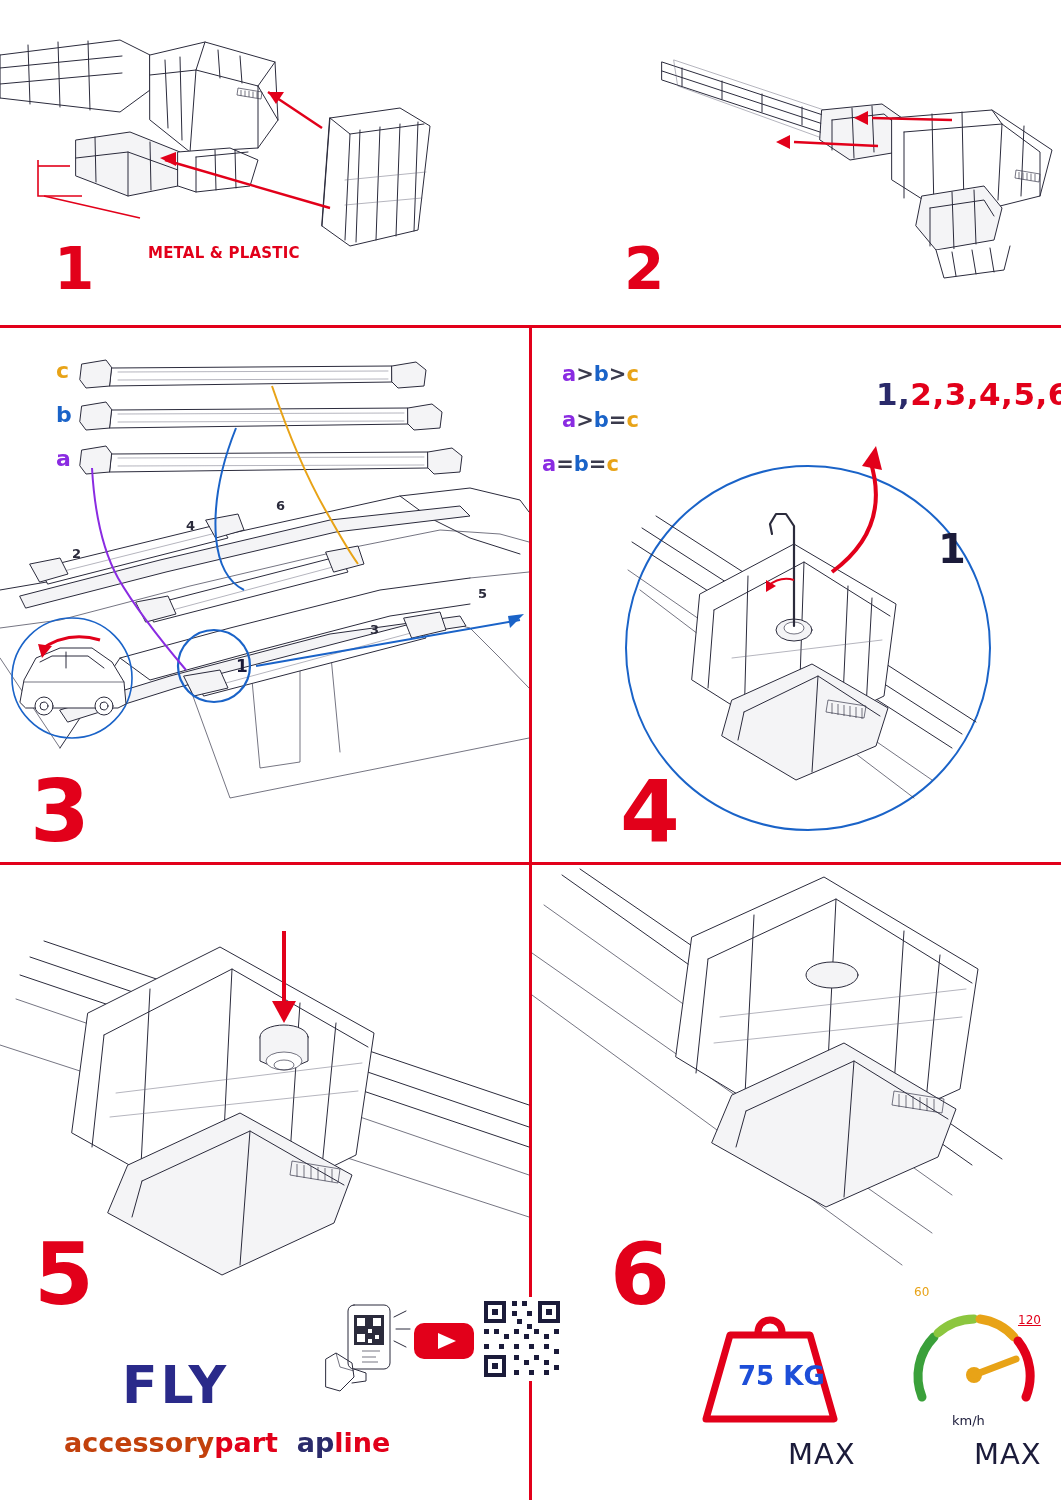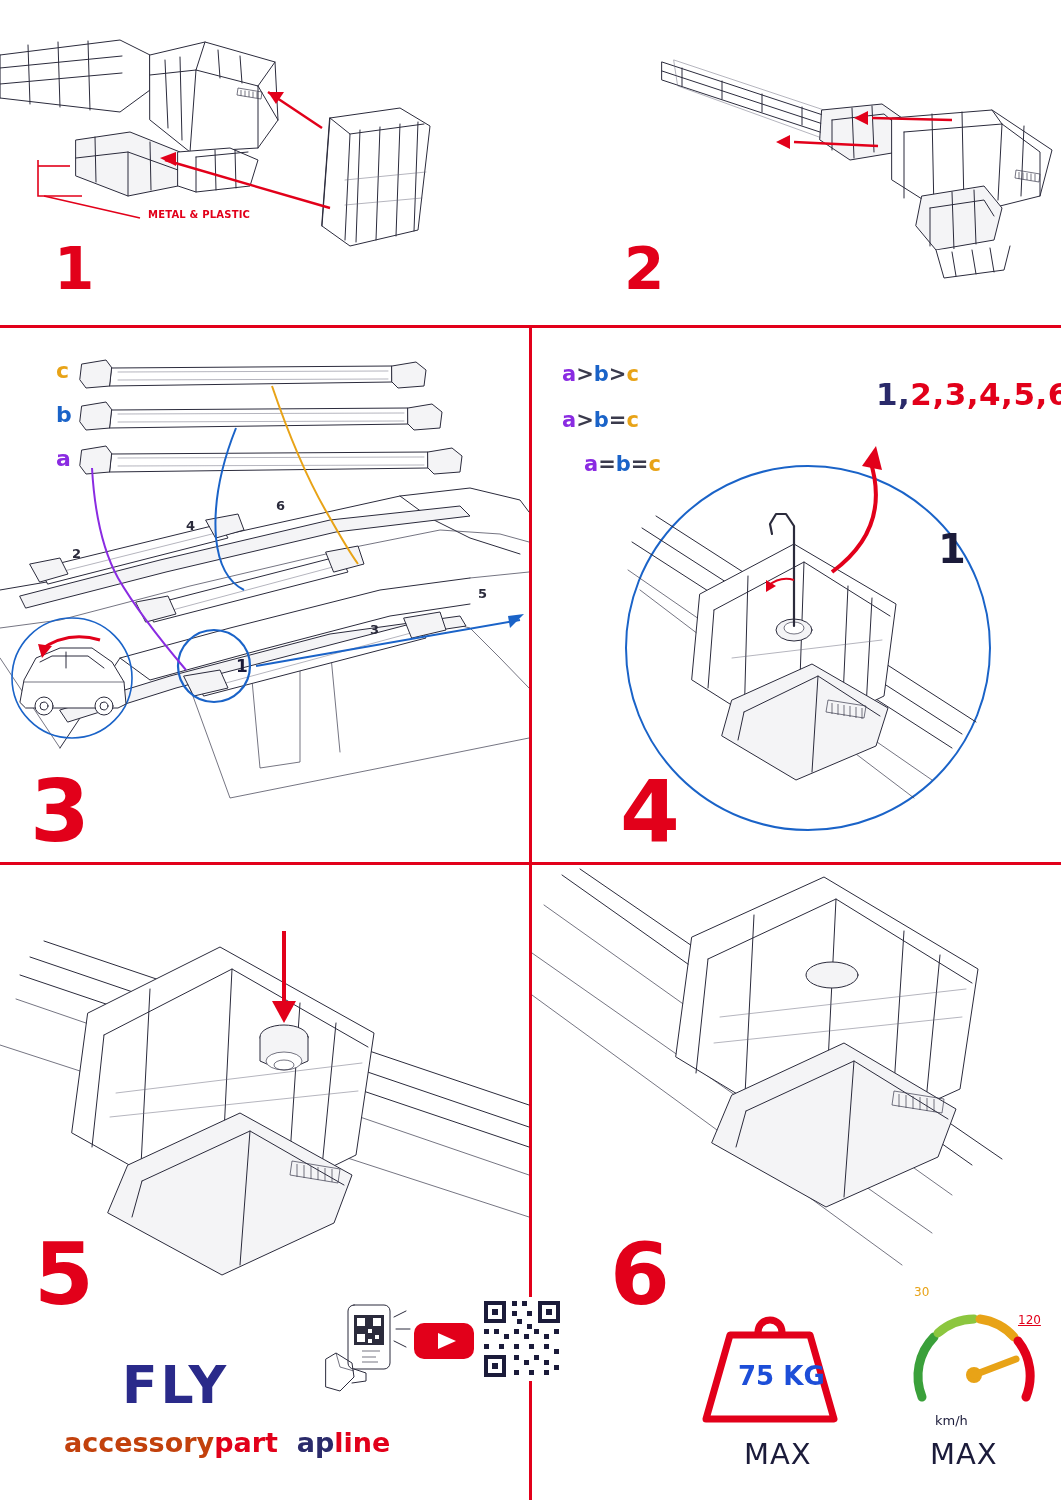--- a/index.html
+++ b/index.html
@@ -48,23 +48,24 @@
   .redfill { fill:#e2001a; }
   .blue  { stroke:#1a63c8; fill:none; stroke-width:2.2; }
   .bluefill { fill:#1a63c8; }
 
   
   .metal-title {
     position:absolute;
     color:#e2001a;
     font-family:"DejaVu Sans", sans-serif;
     font-weight:700;
-    font-size:10px;
+    font-size:15px;
     letter-spacing:0.2px;
     white-space:nowrap;
+    margin-top:35px;
   }
   .metal-list {
     position:absolute;
     color:#2a2a6a;
     font-family:"DejaVu Sans", sans-serif;
     font-weight:700;
     font-size:9.5px;
     line-height:10.5px;
     text-align:right;
     white-space:nowrap;
@@ -156,20 +157,21 @@
     font-size:26px;
     color:#1d4ed8;
   }
   .max-label {
     position:absolute;
     font-family:"DejaVu Sans", sans-serif;
     font-weight:400;
     font-size:29px;
     color:#1b1b3a;
     letter-spacing:1px;
+    margin-left:44px;
   }
   .kmh {
     position:absolute;
     font-family:"DejaVu Sans", sans-serif;
     font-weight:400;
     font-size:13px;
     color:#1b1b3a;
   }
   .gauge-tick-label {
     position:absolute;
@@ -421,21 +423,21 @@
 
     <div class="stepnum big" style="left:30px; top:440px;">3</div>
   </div>
 
   <div class="eqline" style="left:562px; top:362px;">
     <span class="eq-a">a</span><span class="eq-op">&gt;</span><span class="eq-b">b</span><span class="eq-op">&gt;</span><span class="eq-c">c</span>
   </div>
   <div class="eqline" style="left:562px; top:408px;">
     <span class="eq-a">a</span><span class="eq-op">&gt;</span><span class="eq-b">b</span><span class="eq-op">=</span><span class="eq-c">c</span>
   </div>
-  <div class="eqline" style="left:584px; top:452px;">
+  <div class="eqline" style="left:542px; top:452px;">
     <span class="eq-a">a</span><span class="eq-op">=</span><span class="eq-b">b</span><span class="eq-op">=</span><span class="eq-c">c</span>
   </div>
 
   <div class="panel" style="left:532px; top:328px; width:533px; height:534px;">
     <svg width="529" height="534" viewBox="0 0 529 534">
 
       <circle cx="276" cy="320" r="182" class="blue" style="stroke-width:2"></circle>
 
       <g class="ln">
         <path d="M100 214 L420 420" class="ln"></path>
@@ -660,19 +662,19 @@
     <div class="max-label" style="left:212px; top:572px;">MAX</div>
 
     <svg style="position:absolute; left:372px; top:436px;" width="140" height="130" viewBox="0 0 140 130">
       <path d="M18 96 A56 56 0 0 1 30 36" fill="none" stroke="#3aa03a" stroke-width="9" stroke-linecap="round"></path>
       <path d="M34 32 A56 56 0 0 1 70 18" fill="none" stroke="#8cc63f" stroke-width="9" stroke-linecap="round"></path>
       <path d="M76 18 A56 56 0 0 1 110 36" fill="none" stroke="#e8a317" stroke-width="9" stroke-linecap="round"></path>
       <path d="M114 40 A56 56 0 0 1 122 96" fill="none" stroke="#e2001a" stroke-width="9" stroke-linecap="round"></path>
       <circle cx="70" cy="74" r="8" fill="#e8a317"></circle>
       <path d="M70 74 L112 58" stroke="#e8a317" stroke-width="7" stroke-linecap="round"></path>
     </svg>
-    <div class="gauge-tick-label" style="left:382px; top:420px;">30</div>
+    <div class="gauge-tick-label" style="left:382px; top:420px;">60</div>
     <div class="gauge-tick-label hi" style="left:486px; top:448px;">120</div>
-    <div class="kmh" style="left:403px; top:548px;">km/h</div>
+    <div class="kmh" style="left:420px; top:548px;">km/h</div>
     <div class="max-label" style="left:398px; top:572px;">MAX</div>
   </div>
 
 </div>
 
 </body></html>

